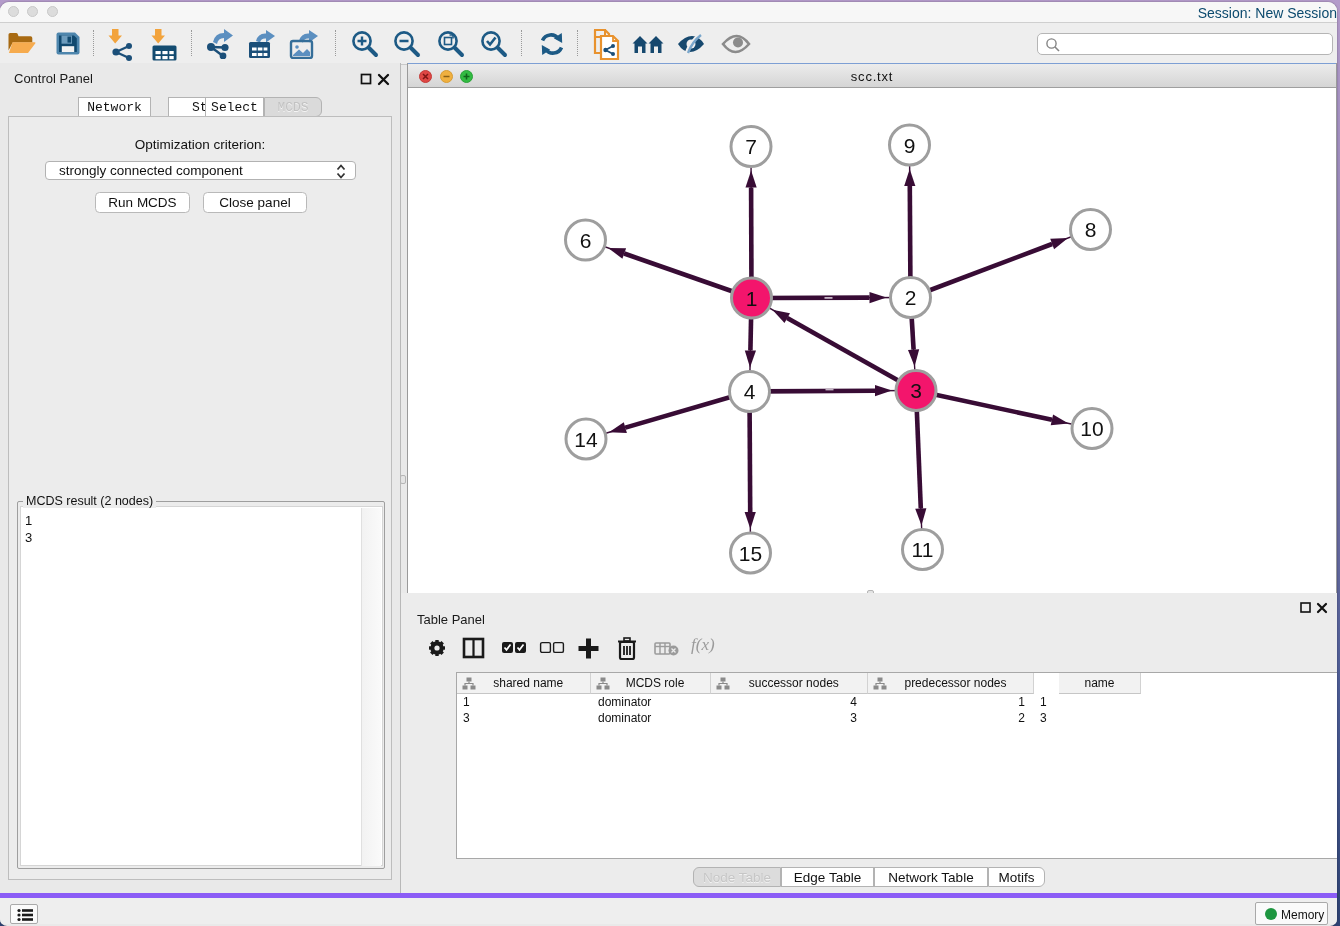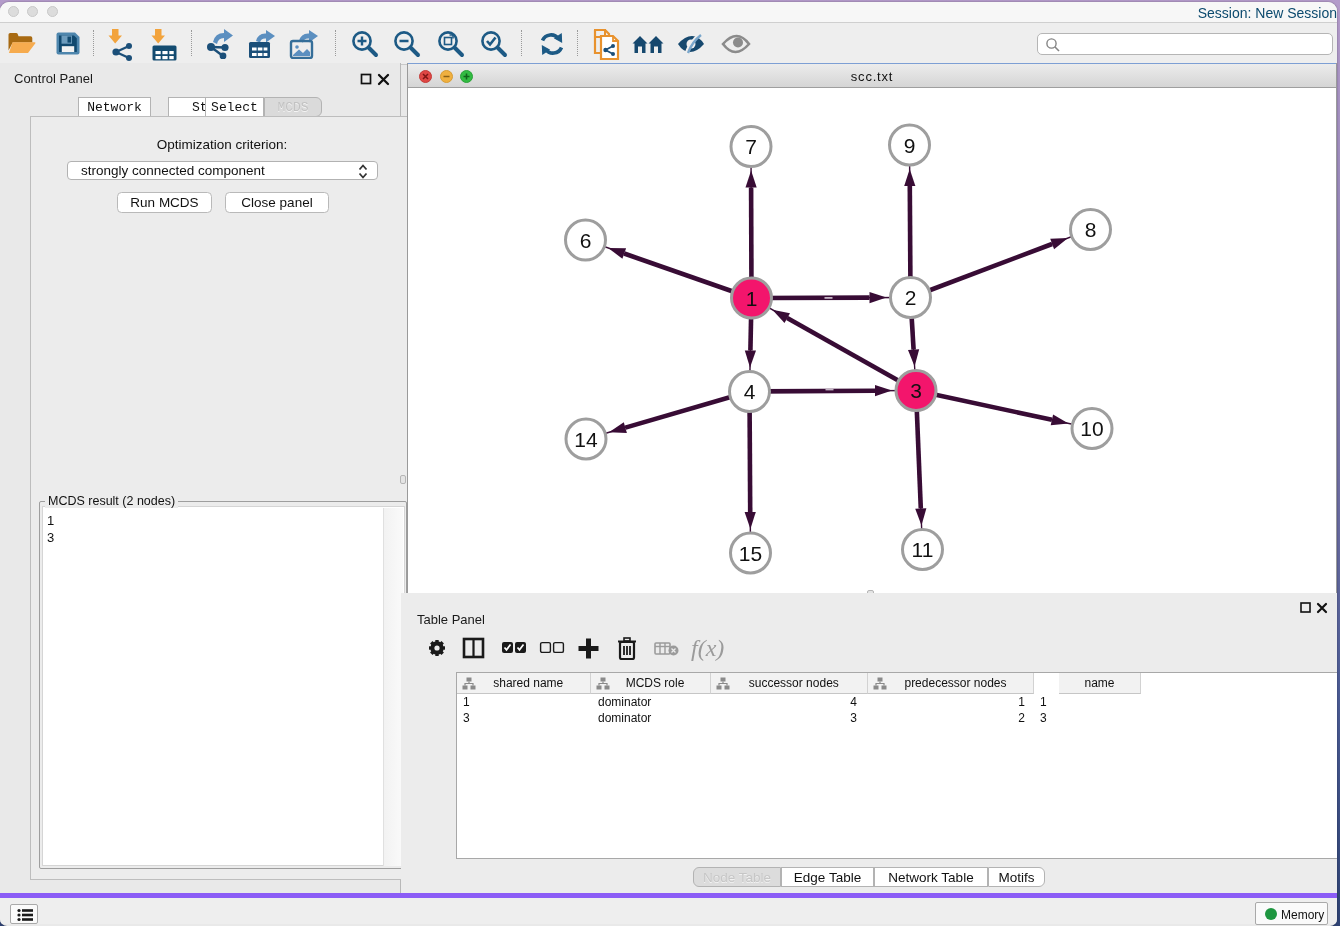--- a/index.html
+++ b/index.html
@@ -12,21 +12,21 @@
 #wtitle { position:absolute; top:3px; width:100%; text-align:right; font-size:14px; color:#0c4a6e; }
 
 #toolbar { position:absolute; left:0; top:21px; width:100%; height:42px; background:#eeeeee; border-bottom:1px solid #c9c9c9; }
 .tbi { position:absolute; top:5px; }
 .tsep { position:absolute; top:7px; height:26px; width:1px; border-left:1px dotted #9a9a9a; }
 #searchbox { position:absolute; left:1037px; top:10px; width:296px; height:22px; background:#fff; border:1px solid #b5b5b5; border-radius:5px; }
 
 #cp { position:absolute; left:0; top:61px; width:401px; height:830px; background:#e9e9e9; border-right:1px solid #b8b8b8; }
 #cp-head { position:absolute; left:14px; top:8px; font-size:13px; color:#1a1a1a; }
 .tab { position:absolute; top:34px; height:20px; font-size:13px; color:#111; background:#fff; border:1px solid #b3b3b3; text-align:center; line-height:19px;font-family:Liberation Mono, monospace; }
-#tabc { position:absolute; left:8px; top:53px; width:384px; height:764px; background:#ececec; border:1px solid #bdbdbd;margin-left:22px; }
+#tabc { position:absolute; left:8px; top:53px; width:384px; height:764px; background:#ececec; border:1px solid #bdbdbd; }
 #optlab { position:absolute; left:0; top:20px; width:100%; text-align:center; font-size:13.5px; color:#111; }
 #seldd { position:absolute; left:36px; top:44px; width:311px; height:19px; background:#fff; border:1px solid #b2b2b2; border-radius:4px; font-size:13.5px; line-height:18px; padding-left:13px; color:#111; }
 .btn { position:absolute; top:75px; height:21px; background:#fff; border:1px solid #b9b9b9; border-radius:4.5px; font-size:13.5px; text-align:center; line-height:19px; color:#111; }
 #grp { position:absolute; left:8px; top:384px; width:368px; height:368px; border:1px solid #9e9e9e; border-radius:2px; }
 #grplab { position:absolute; left:5px; top:-8px; background:#ececec; padding:0 3px; font-size:12.5px; color:#111; }
 #grpwhite { position:absolute; left:2px; top:4px; width:363px; height:360px; background:#fff; border:1px solid #d5d5d5; }
 #sctrack { position:absolute; right:1px; top:1px; width:20px; height:358px; background:linear-gradient(90deg,#f2f2f2,#fafafa); border-left:1px solid #e0e0e0; }
 
 #net { position:absolute; left:407px; top:61px; width:930px; height:530px; background:#fff; border-left:1px solid #9a9a9a; border-right:1px solid #9a9a9a; }
 #nettb { position:absolute; left:0; top:0; width:100%; height:25px; background:linear-gradient(#ececec,#d5d5d5); border-top:1px solid #7d9fd4; border-bottom:1px solid #9f9f9f; }
@@ -342,21 +342,21 @@
       <line x1="13" y1="9" x2="13" y2="18" stroke="#1a1a1a" stroke-width="1.8"></line>
     </svg>
     <svg style="position:absolute;left:253px;top:49px;" width="25" height="14" viewBox="0 0 25 14">
       <rect x="1" y="1" width="15" height="11" rx="1" fill="none" stroke="#9b9b9b" stroke-width="1.6"></rect>
       <line x1="1" y1="4.5" x2="16" y2="4.5" stroke="#9b9b9b" stroke-width="1.4"></line>
       <line x1="6" y1="1" x2="6" y2="12" stroke="#9b9b9b" stroke-width="1.4"></line>
       <line x1="11" y1="1" x2="11" y2="12" stroke="#9b9b9b" stroke-width="1.4"></line>
       <circle cx="19.5" cy="8.5" r="5" fill="#9b9b9b"></circle>
       <path d="M17.5 6.5 L21.5 10.5 M21.5 6.5 L17.5 10.5" stroke="#ececec" stroke-width="1.3"></path>
     </svg>
-    <div style="position:absolute;left:290px;top:42px;font-family:'Liberation Serif',serif;font-style:italic;font-size:24px;color:#9b9b9b;">f(x)</div>
+    <div style="position:absolute;left:290px;top:42px;font-family:'Liberation Serif',serif;font-style:italic;font-size:17px;color:#9b9b9b;">f(x)</div>
     <div id="tptable">
       <div class="th" style="left:0px;width:133.5px;padding-left:10px;"><svg style="position:absolute;left:5px;top:4px;" width="14" height="13" viewBox="0 0 14 13">
             <g fill="#8a8a8a">
               <rect x="4.5" y="0.5" width="5" height="4"></rect>
               <rect x="0.5" y="8.5" width="5" height="4"></rect>
               <rect x="8.5" y="8.5" width="5" height="4"></rect>
             </g>
             <path d="M7 4.5 L7 6.5 M3 8.5 L3 6.5 L11 6.5 L11 8.5" fill="none" stroke="#8a8a8a" stroke-width="1.2"></path>
           </svg>shared name</div>
       <div class="th" style="left:133.5px;width:120.1px;padding-left:10px;"><svg style="position:absolute;left:5px;top:4px;" width="14" height="13" viewBox="0 0 14 13">

